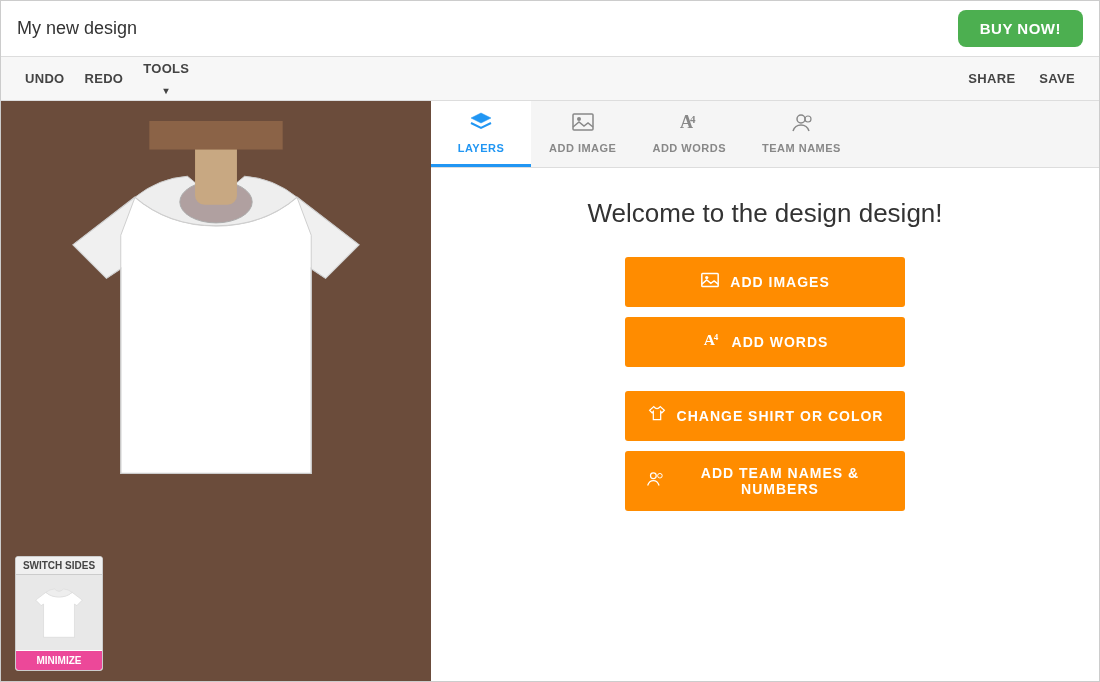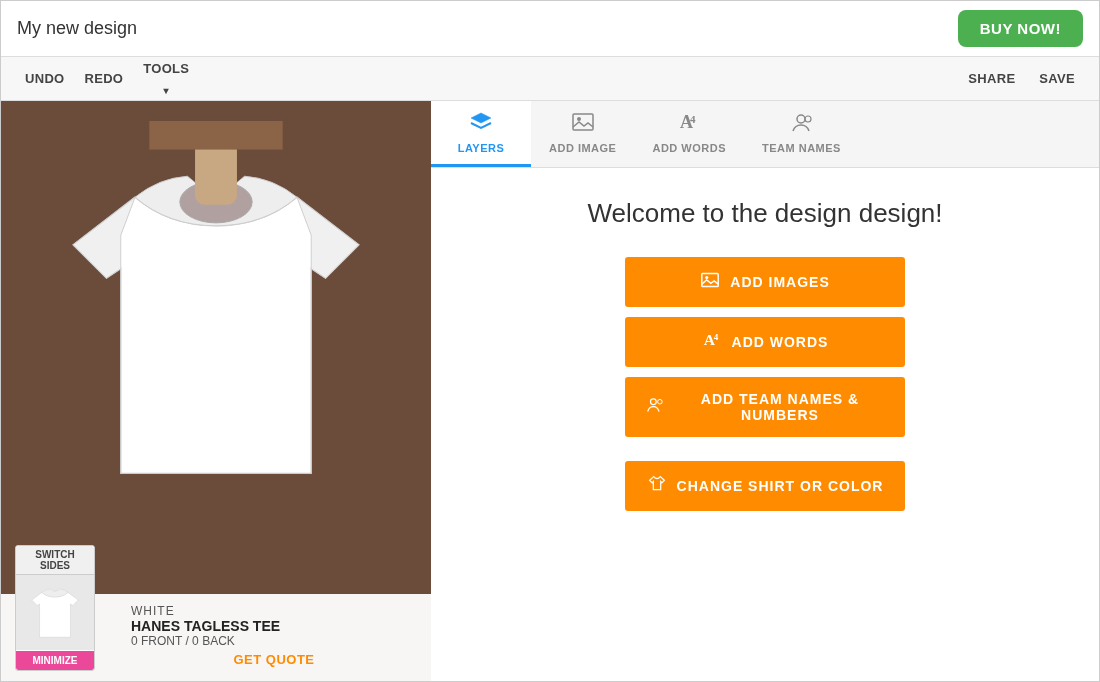--- a/index.html
+++ b/index.html
@@ -155,21 +155,21 @@
       text-transform: uppercase;
       padding: 4px 0;
       letter-spacing: 0.5px;
     }
 
     
     .switch-sides {
       position: absolute;
       bottom: 10px;
       left: 14px;
-      width: 80px;
+      width: 88px;
       background: #fff;
       border: 1px solid #ccc;
       border-radius: 3px;
       overflow: hidden;
       z-index: 10;
     }
     .switch-sides-label {
       background: #f0f0f0;
       text-align: center;
       font-size: 10px;
@@ -330,26 +330,20 @@
         <div class="switch-sides-label">SWITCH SIDES</div>
         <div class="switch-sides-thumb">
           <svg width="60" height="65" viewBox="0 0 340 420" xmlns="http://www.w3.org/2000/svg">
             <path d="M85,80 L20,130 L55,165 L70,155 L70,370 L270,370 L270,155 L285,165 L320,130 L255,80 Q220,110 170,110 Q120,110 85,80 Z" fill="#ffffff" stroke="#cccccc" stroke-width="3"></path>
             <path d="M85,80 Q120,110 170,110 Q220,110 255,80 Q230,60 200,58 Q185,72 170,74 Q155,72 140,58 Q110,60 85,80 Z" fill="#eeeeee" stroke="#cccccc" stroke-width="2"></path>
           </svg>
         </div>
         <button class="minimize-btn">MINIMIZE</button>
       </div>
 
-      <div class="bottom-info">
-        <span class="bottom-info-color">WHITE</span>
-        <span class="bottom-info-name">HANES TAGLESS TEE</span>
-        <span class="bottom-info-count">0 FRONT / 0 BACK</span>
-        <button class="get-quote-btn">GET QUOTE</button>
-      </div>
     </div>
 
     <div class="right-panel">
 
       <div class="tabs">
 
         <div class="tab active">
           <span class="tab-icon">
             <svg width="24" height="22" viewBox="0 0 24 22" fill="none" xmlns="http://www.w3.org/2000/svg">
               <polygon points="12,2 22,7 12,12 2,7" fill="#2196f3" stroke="#2196f3" stroke-width="0.5"></polygon>
@@ -410,35 +404,35 @@
         <button class="action-btn">
           <span class="btn-icon">
             <svg width="20" height="18" viewBox="0 0 24 22" fill="none" xmlns="http://www.w3.org/2000/svg">
               <text x="2" y="17" font-size="19" font-weight="bold" fill="#fff" font-family="serif">A</text>
               <text x="14" y="11" font-size="11" font-weight="bold" fill="#fff" font-family="serif">4</text>
             </svg>
           </span>
           <span>ADD WORDS</span>
         </button>
 
+        <button class="action-btn spaced">
+          <span class="btn-icon">
+            <svg width="20" height="18" viewBox="0 0 24 22" fill="none" xmlns="http://www.w3.org/2000/svg">
+              <path d="M8,2 L3,6.5 L6,9.5 L7.5,8 L7.5,18 L16.5,18 L16.5,8 L18,9.5 L21,6.5 L16,2 Q14,4.5 12,4.5 Q10,4.5 8,2 Z" stroke="#fff" stroke-width="1.5" fill="none"></path>
+            </svg>
+          </span>
+          <span>CHANGE SHIRT OR COLOR</span>
+        </button>
+
         <button class="action-btn">
           <span class="btn-icon">
             <svg width="20" height="18" viewBox="0 0 24 22" fill="none" xmlns="http://www.w3.org/2000/svg">
               <circle cx="10" cy="7" r="3.5" stroke="#fff" stroke-width="1.5" fill="none"></circle>
               <path d="M3,19 Q5,13 10,13 Q15,13 17,19" stroke="#fff" stroke-width="1.5" fill="none"></path>
               <circle cx="18" cy="7" r="2.8" stroke="#fff" stroke-width="1.2" fill="none"></circle>
             </svg>
           </span>
           <span>ADD TEAM NAMES &amp; NUMBERS</span>
         </button>
-
-        <button class="action-btn spaced">
-          <span class="btn-icon">
-            <svg width="20" height="18" viewBox="0 0 24 22" fill="none" xmlns="http://www.w3.org/2000/svg">
-              <path d="M8,2 L3,6.5 L6,9.5 L7.5,8 L7.5,18 L16.5,18 L16.5,8 L18,9.5 L21,6.5 L16,2 Q14,4.5 12,4.5 Q10,4.5 8,2 Z" stroke="#fff" stroke-width="1.5" fill="none"></path>
-            </svg>
-          </span>
-          <span>CHANGE SHIRT OR COLOR</span>
-        </button>
       </div>
     </div>
   </div>
 </div>
 
 </body></html>

